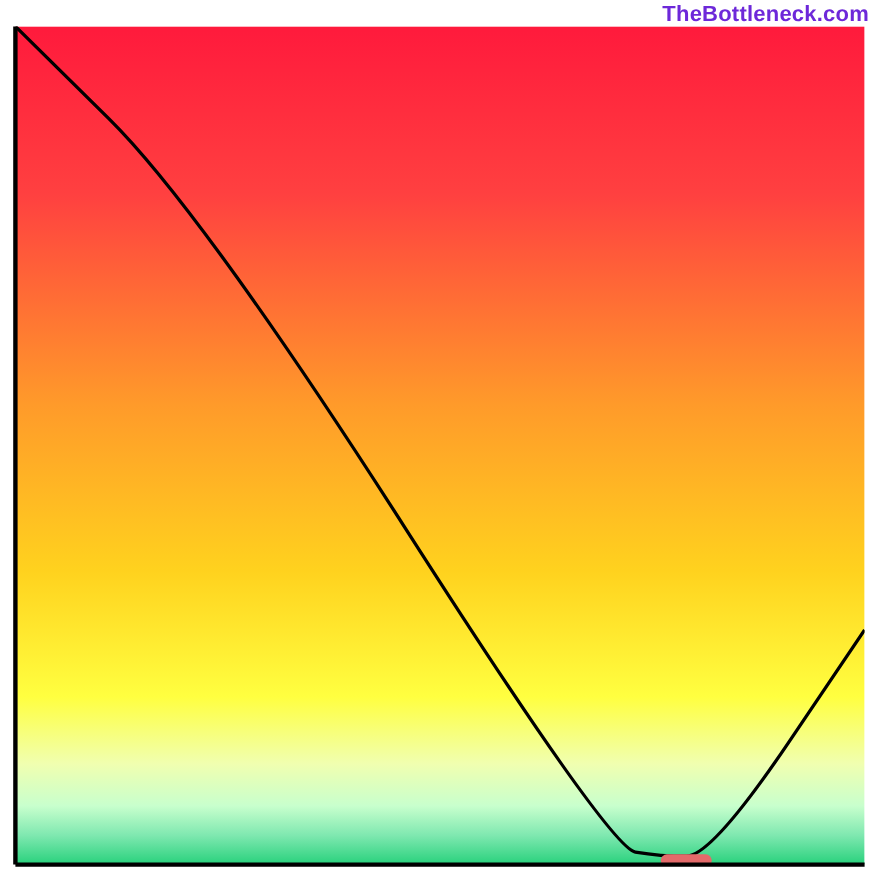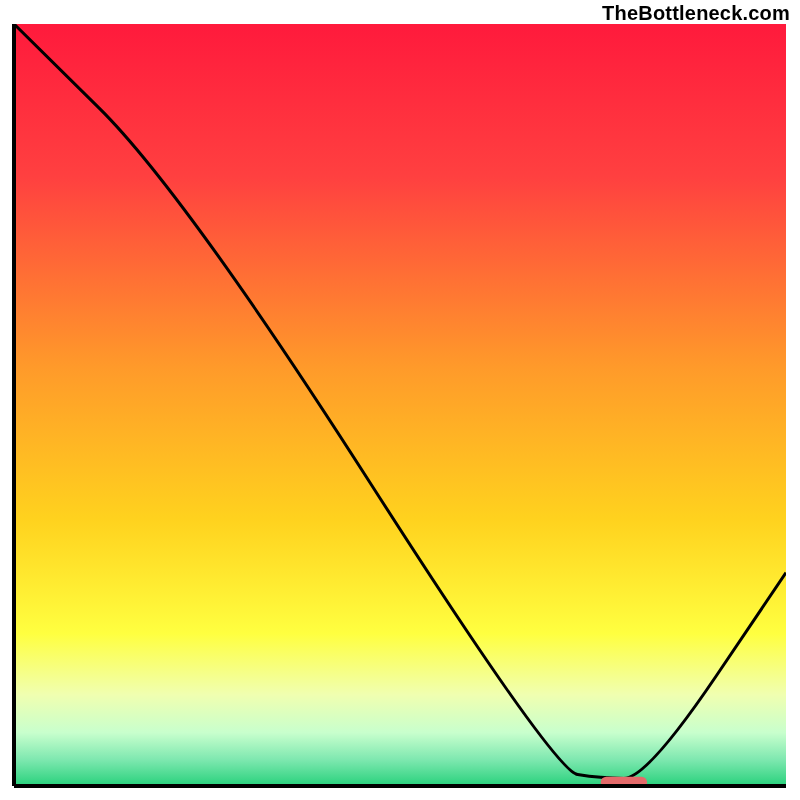--- a/index.html
+++ b/index.html
@@ -14,21 +14,21 @@
     position: relative;
     width: 800px;
     height: 800px;
   }
   .watermark {
     position: absolute;
     top: 2px;
     right: 10px;
     font-size: 20px;
     font-weight: 600;
-    color: #000000;
+    color: #6d28d9;
     letter-spacing: 0.2px;
   }
   svg.plot {
     position: absolute;
     left: 0;
     top: 0;
   }
 </style>
 </head>
 <body>

